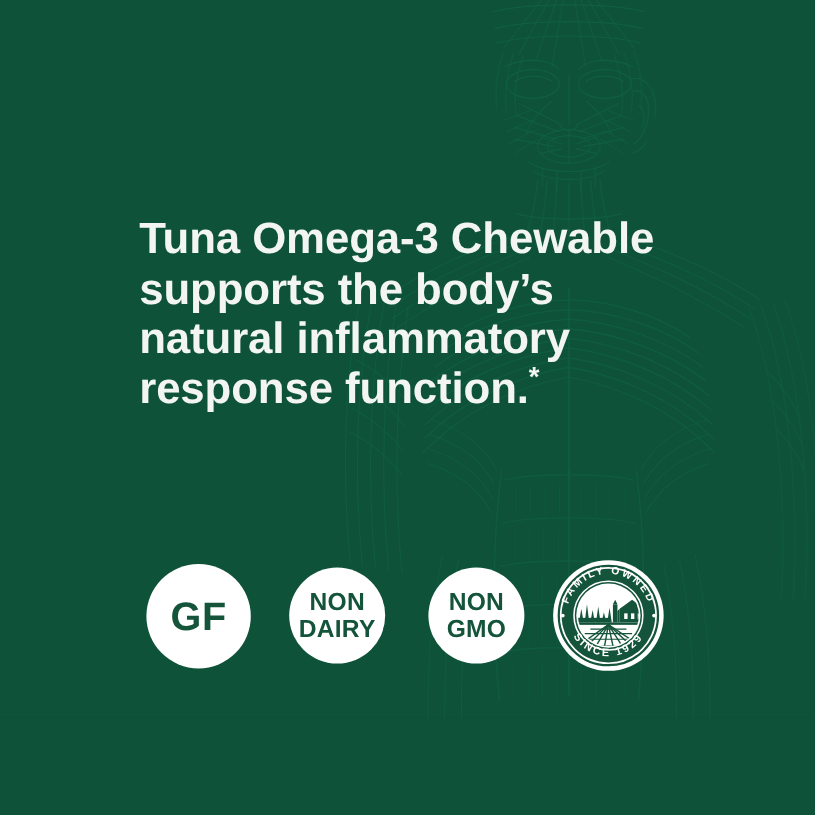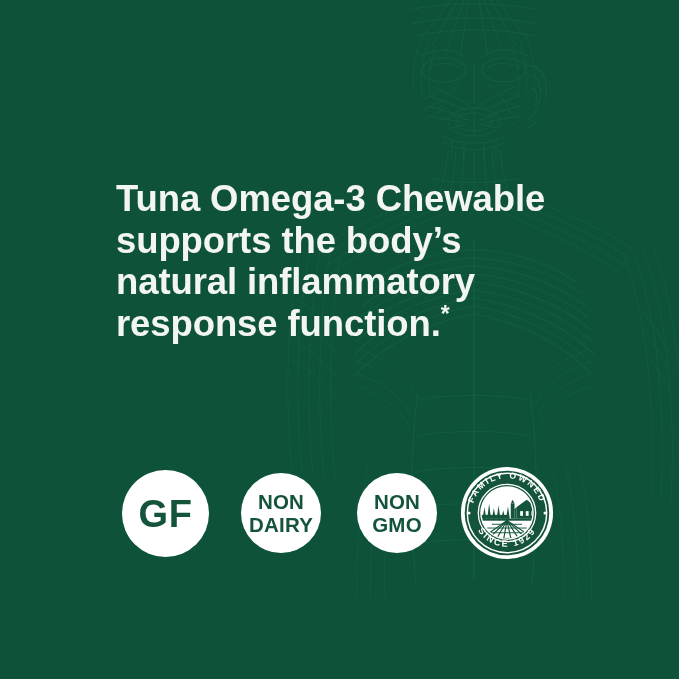--- a/index.html
+++ b/index.html
@@ -69,21 +69,21 @@
     font-weight: 700;
     white-space: pre-line;
   }
   #badge-gf {
     left: 122px;
     top: 470px;
     width: 87px;
     height: 87px;
   }
   #badge-gf .badge-label {
-    font-size: 38px;
+    font-size: 33px;
     line-height: 38px;
     letter-spacing: 0.5px;
   }
   #badge-nondairy {
     left: 241px;
     top: 473px;
     width: 80px;
     height: 80px;
   }
   #badge-nondairy .badge-label {

